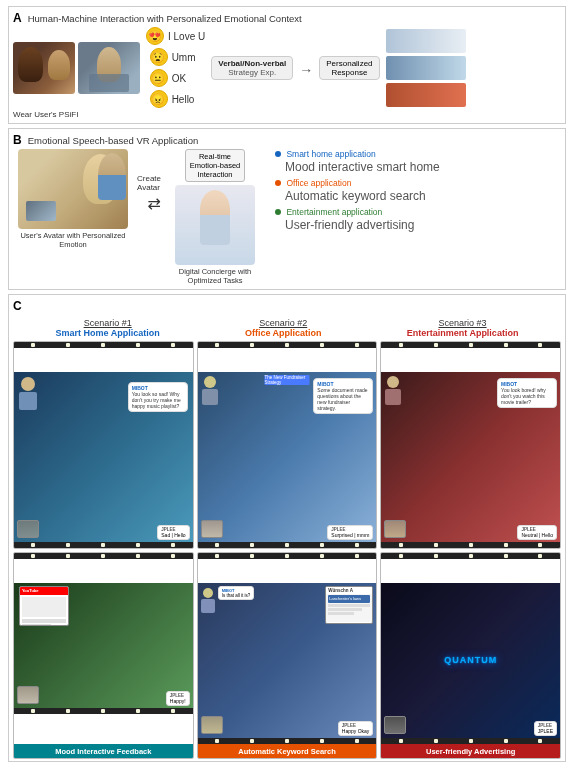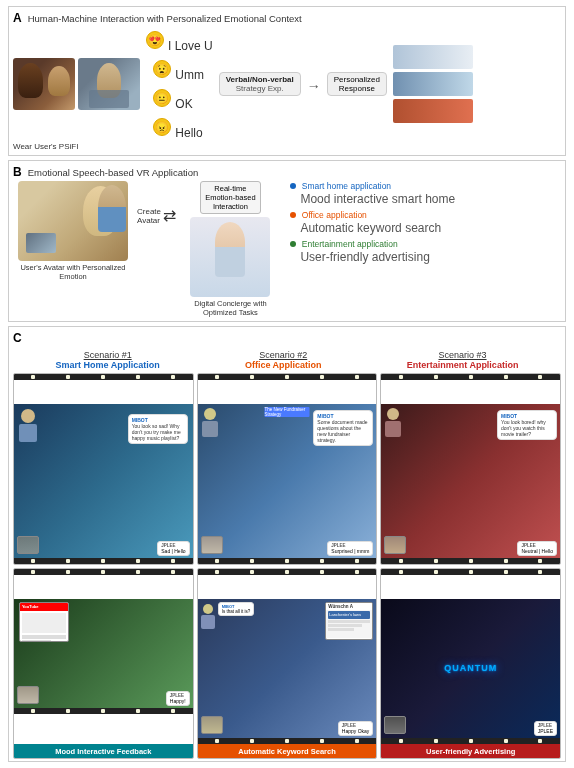--- a/index.html
+++ b/index.html
@@ -78,24 +78,23 @@
       height: 18px;
       border-radius: 50%;
       background: #f5c518;
       display: flex;
       align-items: center;
       justify-content: center;
       font-size: 11px;
       border: 1px solid #e0a800;
     }
     .emoji-label {
-      font-size: 12px;
+      font-size: 10px;
       color: #333;
       min-width: 30px;
-      margin-top: 12px;
     }
     .sa-middle {
       display: flex;
       flex-direction: row;
       align-items: center;
       gap: 6px;
     }
     .sa-verbal-box {
       background: #f0f0f0;
       border: 1px solid #ccc;
@@ -184,21 +183,21 @@
       left: 8px;
       bottom: 8px;
       width: 30px;
       height: 20px;
       background: linear-gradient(135deg, #607080, #a0b8c8);
       border-radius: 2px;
     }
     .sb-caption-a { font-size: 7.5px; color: #333; text-align: center; margin-top: 2px; }
     .sb-arrow-area {
       display: flex;
-      flex-direction: row;
+      flex-direction: column;
       align-items: flex-end;
       justify-content: center;
       padding-top: 25px;
       gap: 2px;
     }
     .sb-create-label { font-size: 8px; color: #333; }
     .sb-arrow-double {
       font-size: 16px;
       color: #333;
     }

